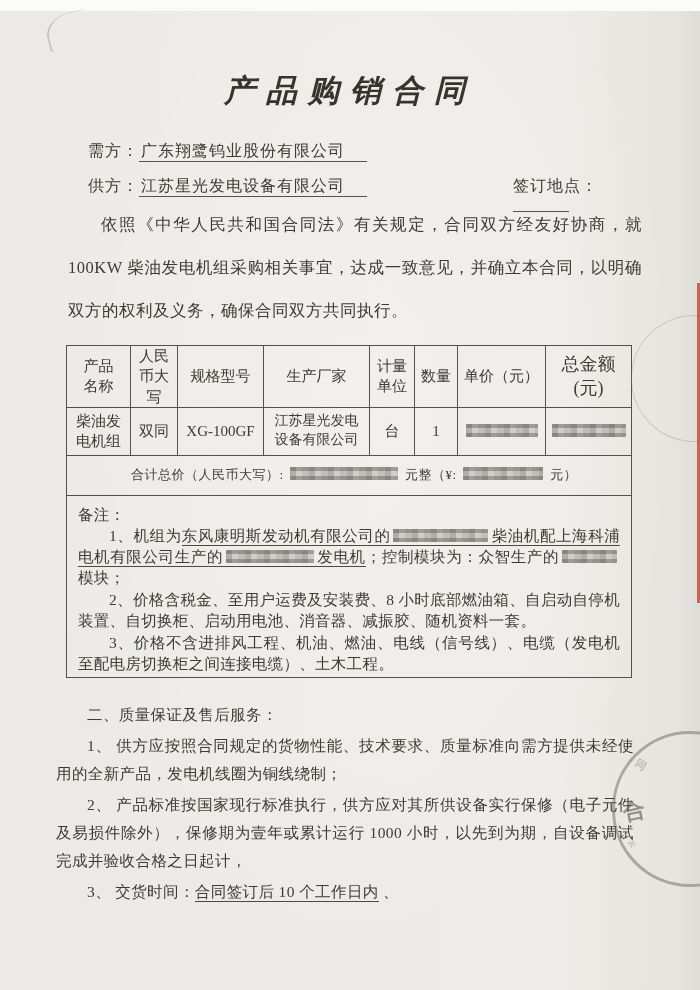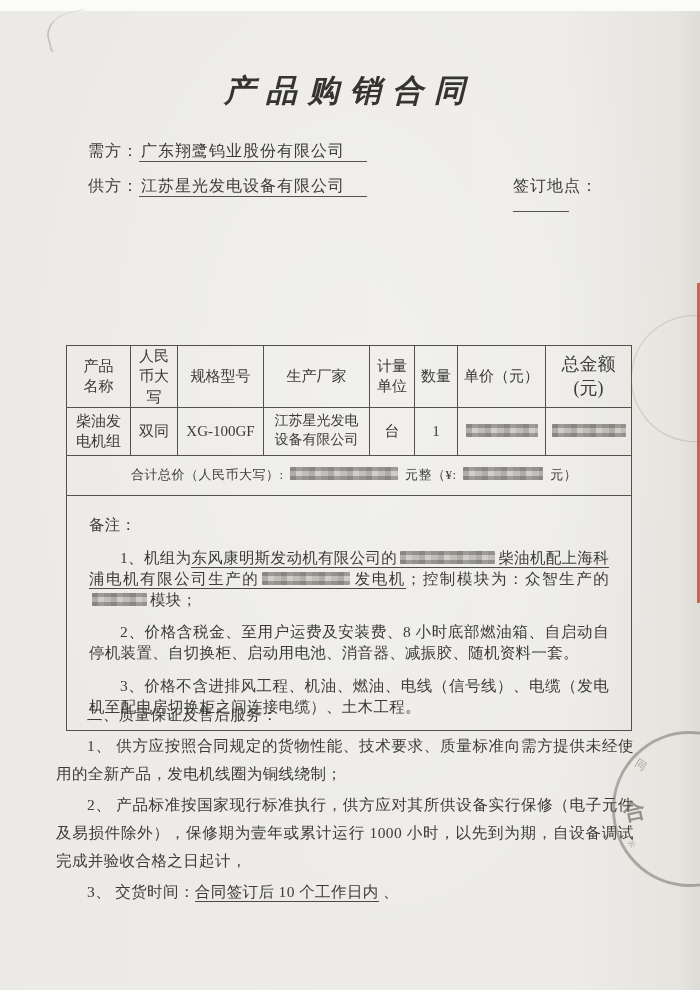--- a/index.html
+++ b/index.html
@@ -45,21 +45,21 @@
   table.contract{border:1.5px solid #49473f;}
   td.pad14{padding:0 14px;}
   td.pad5{padding:0 5px;}
   td.pad6{padding:0 6px;}
   td.maker{font-size:14px;padding:0 8px;}
   td.total-cell{text-align:left;padding:0 0 0 10px;font-size:13px;letter-spacing:0.5px;}
   td.remarks-cell{
     text-align:left;vertical-align:top;padding:7px 10px 0 10px;
     font-size:15.5px;line-height:28.5px;letter-spacing:0.3px;
   }
-  .remarks-cell p{margin:12px;text-indent:2em;text-align:justify;}
+  .remarks-cell p{margin:1px;text-indent:2em;text-align:justify;}
   .remarks-cell p.first{text-indent:0;}
   .u{border-bottom:1.5px solid #4c4a44;padding-bottom:1px;}
   
   .px{
     display:inline-block;height:13px;vertical-align:-1px;margin:0 3px;
     background-image:
       repeating-linear-gradient(0deg, rgba(105,104,100,0.55) 0 4px, rgba(180,178,172,0.35) 4px 9px),
       repeating-linear-gradient(90deg, rgba(118,116,112,0.55) 0 6px, rgba(205,202,196,0.5) 6px 12px, rgba(150,148,142,0.45) 12px 19px);
     filter:blur(0.6px);
     border-radius:1px;
@@ -117,20 +117,21 @@
     <span>供方：</span><span class="uline">江苏星光发电设备有限公司</span>
     <span class="abs sign-place">
       <span>签订地点：</span><span class="blank-line"></span>
     </span>
   </div>
 
   <div class="abs line16" style="left:88px;top:141px;">
     <span>需方：</span><span class="uline">广东翔鹭钨业股份有限公司</span>
   </div>
 
+  <div class="abs intro">依照《中华人民共和国合同法》有关规定，合同双方经友好协商，就 100KW 柴油发电机组采购相关事宜，达成一致意见，并确立本合同，以明确双方的权利及义务，确保合同双方共同执行。</div>
 
 
   <table class="contract">
     <colgroup>
       <col style="width:64px">
         <col style="width:47px">
         <col style="width:86px">
         <col style="width:106px">
       <col style="width:45px">
         <col style="width:43px">

